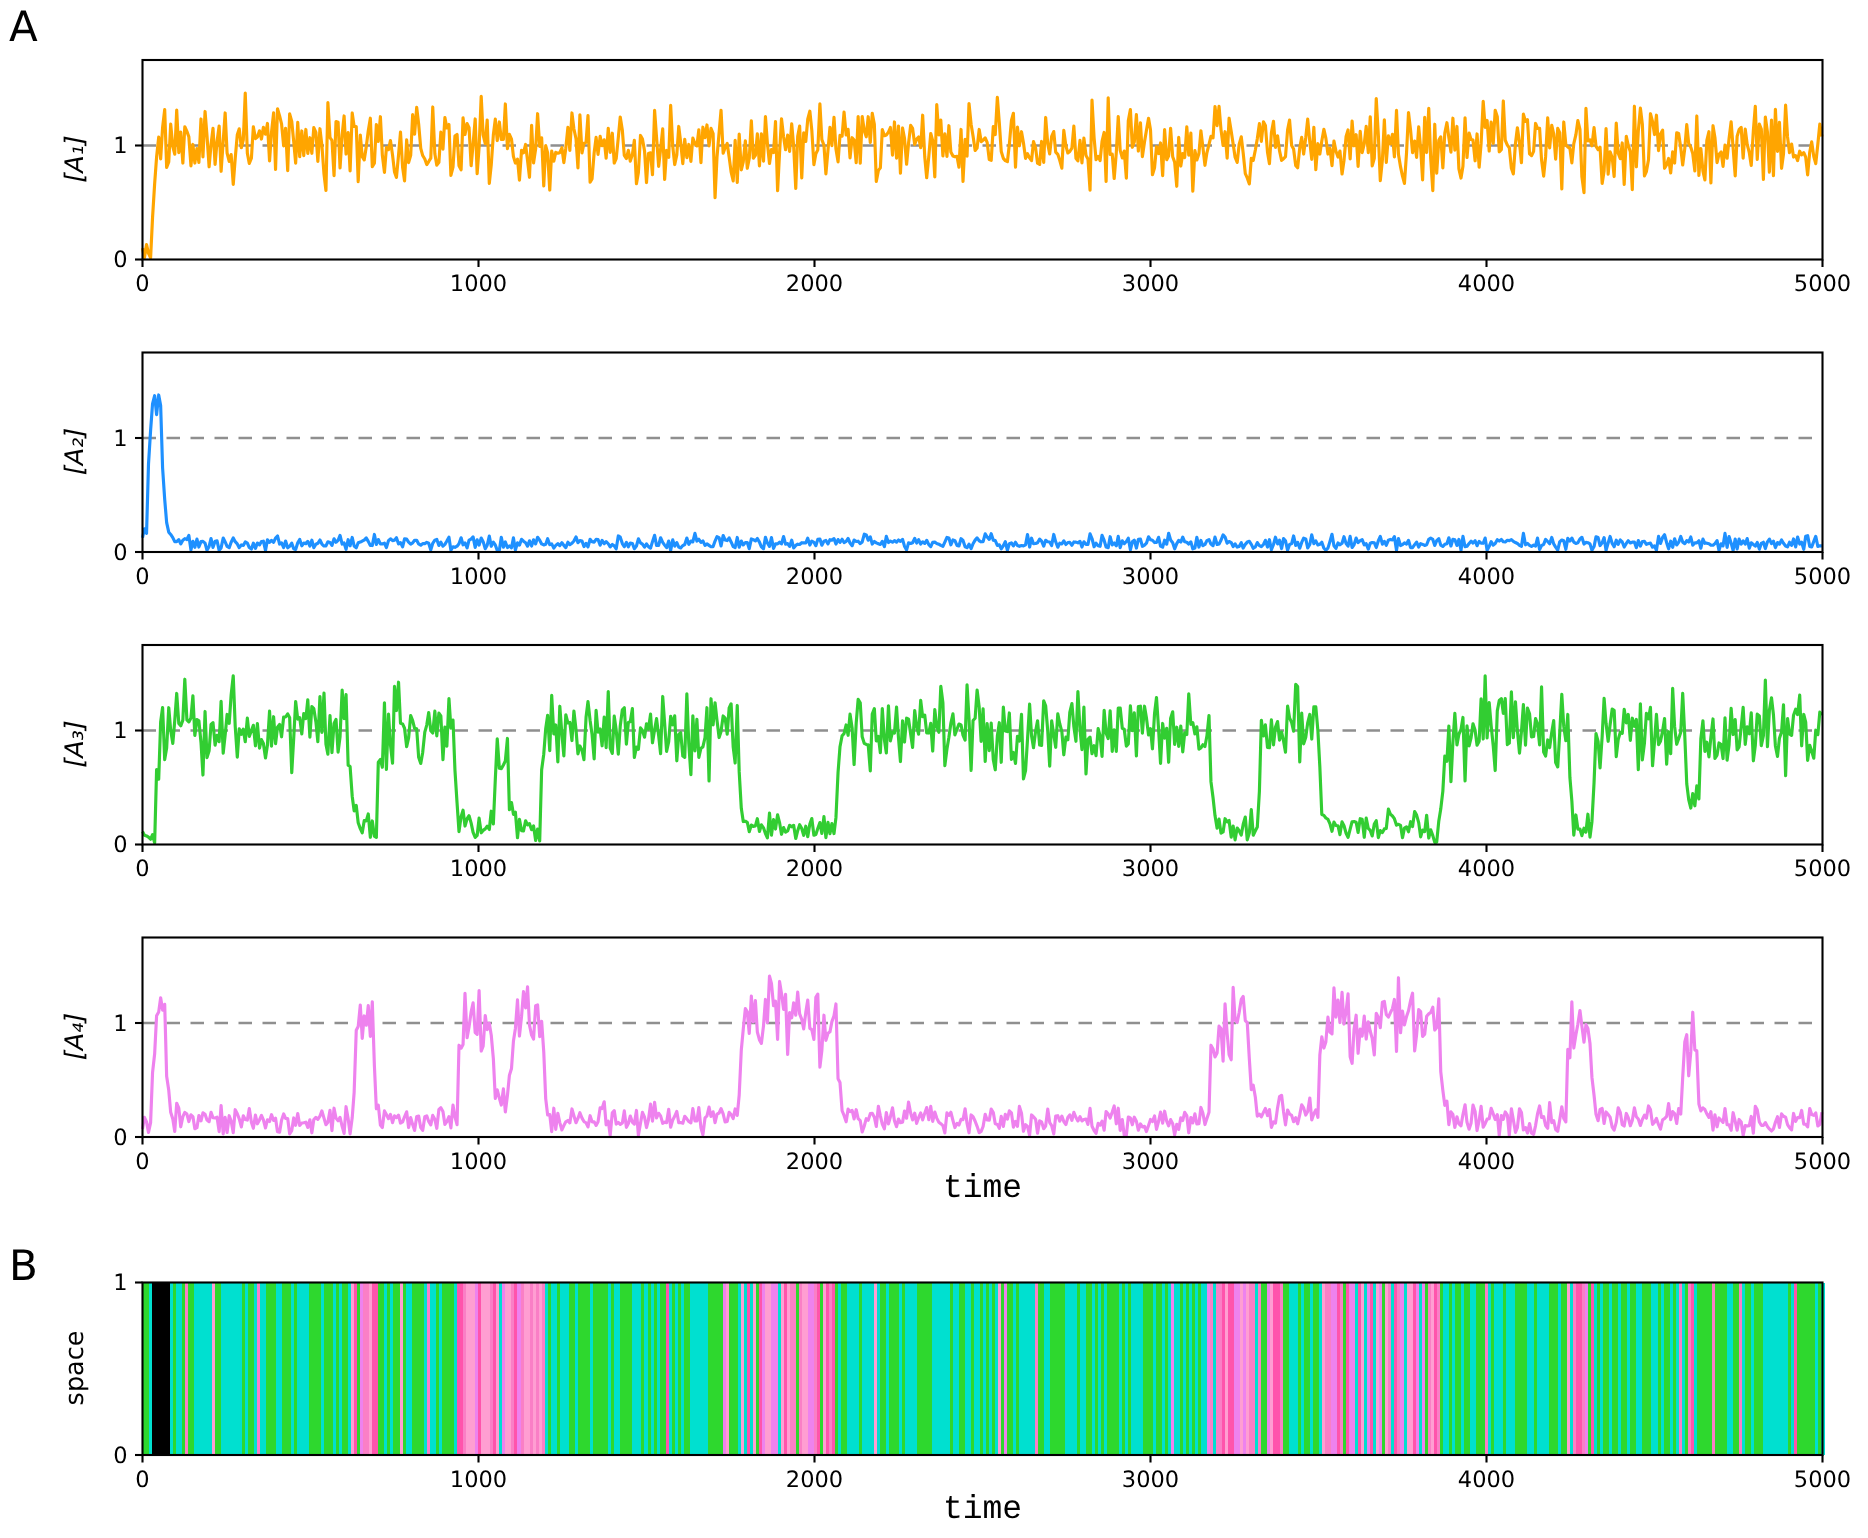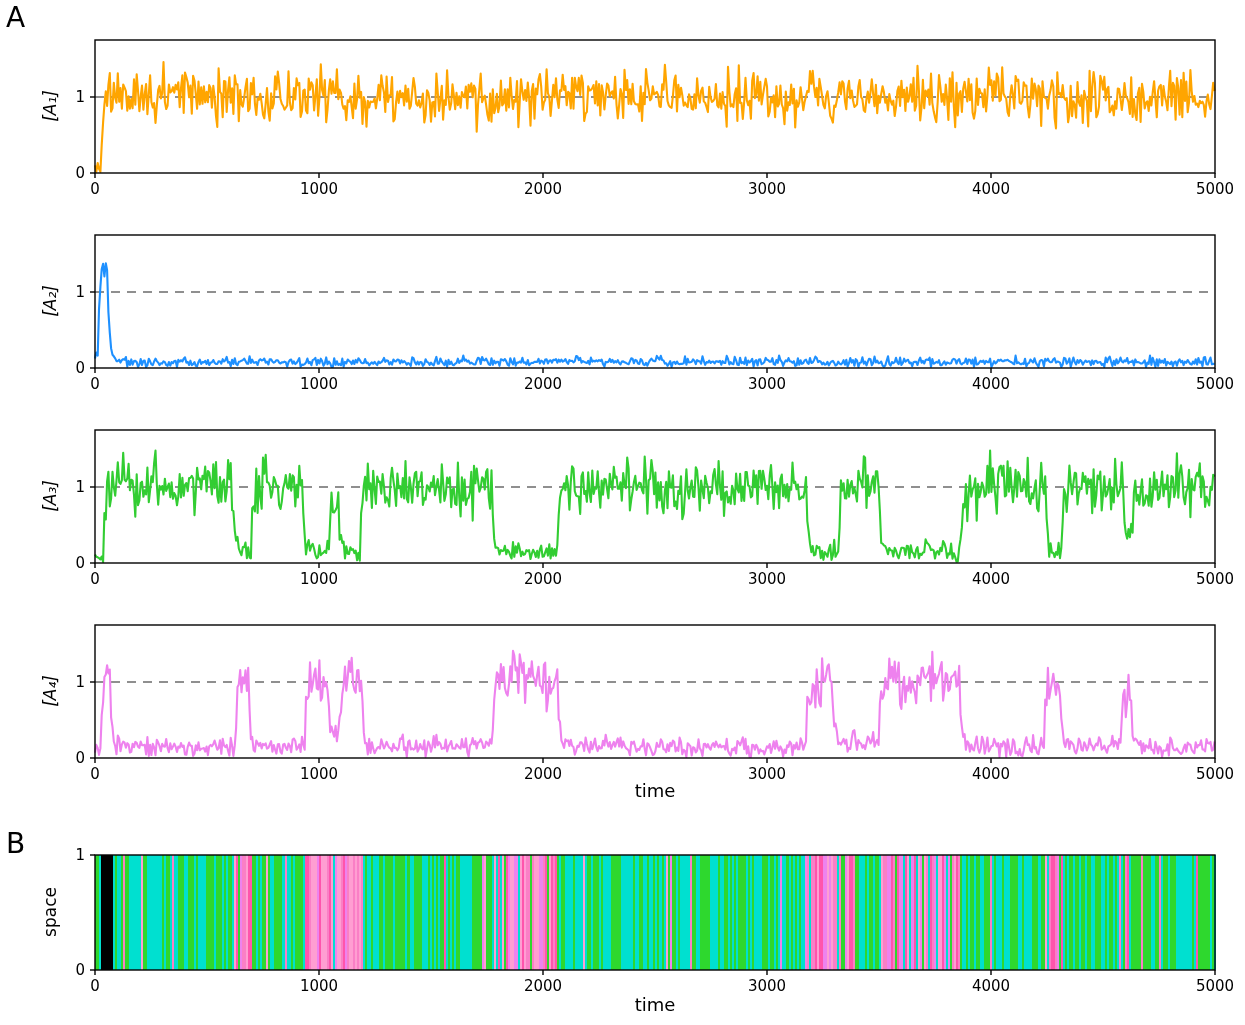--- a/index.html
+++ b/index.html
@@ -3,21 +3,21 @@
 <meta charset="utf-8">
 <style>
   html,body{margin:0;padding:0;background:#ffffff;}
   .figure{position:relative;width:1245px;height:1025px;background:#ffffff;
           font-family:"DejaVu Sans", sans-serif;overflow:hidden;color:#000;}
   .panel-label{position:absolute;font-size:28px;line-height:1;color:#000;}
   .ylabel{position:absolute;font-size:17px;font-style:italic;white-space:nowrap;
           transform:translate(-50%,-50%) rotate(-90deg);}
   .ylabel-plain{position:absolute;font-size:17px;white-space:nowrap;
           transform:translate(-50%,-50%) rotate(-90deg);}
-  .xlabel{position:absolute;font-size:18px;transform:translateX(-50%);}
+  .xlabel{position:absolute;font-size:22px;transform:translateX(-50%);font-family:Liberation Mono, monospace;}
   #chart-svg{position:absolute;left:0;top:0;}
 </style>
 </head>
 <body>
 
 <div class="figure">
 
   <div class="panel-label" style="left:6px;top:4px;">A</div>
   <div class="panel-label" style="left:6px;top:830px;">B</div>
 

